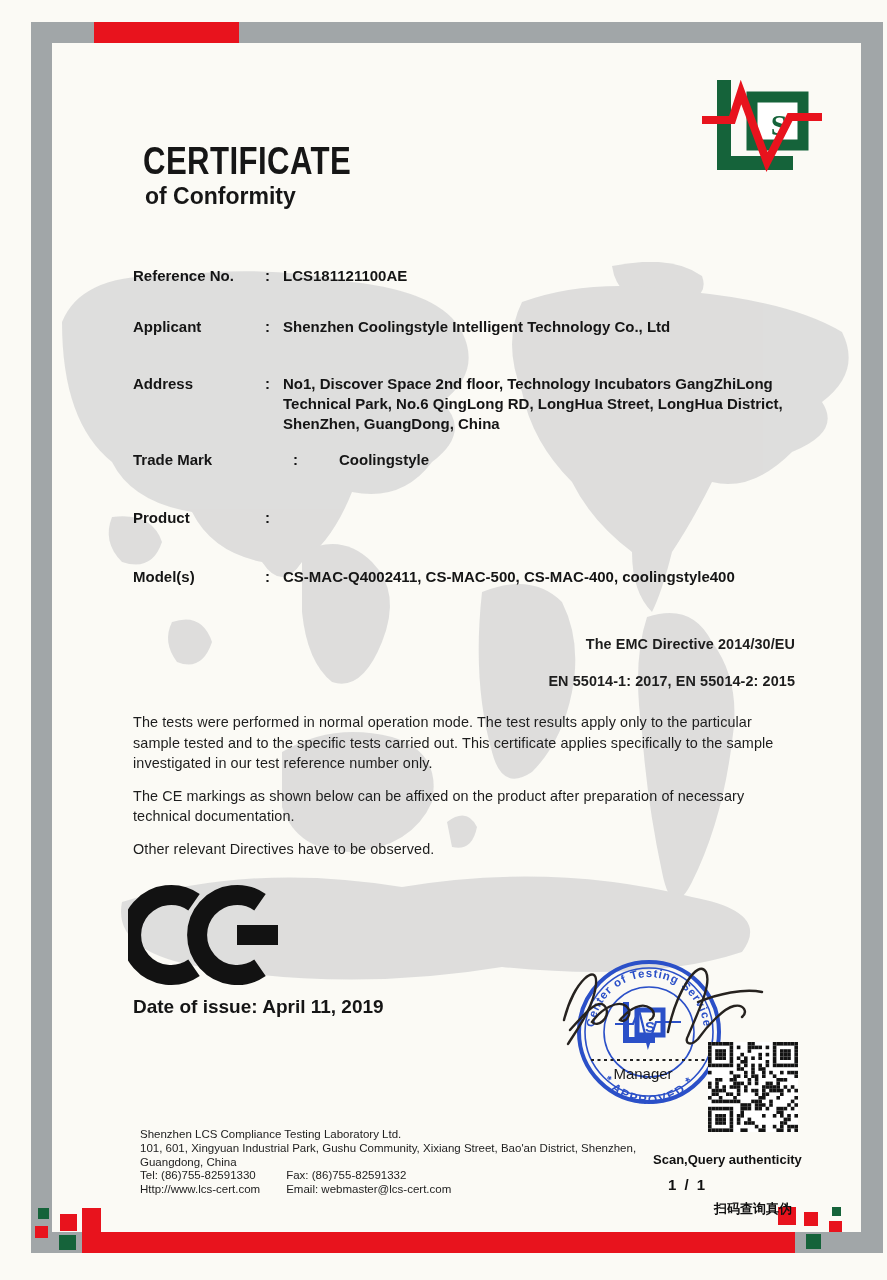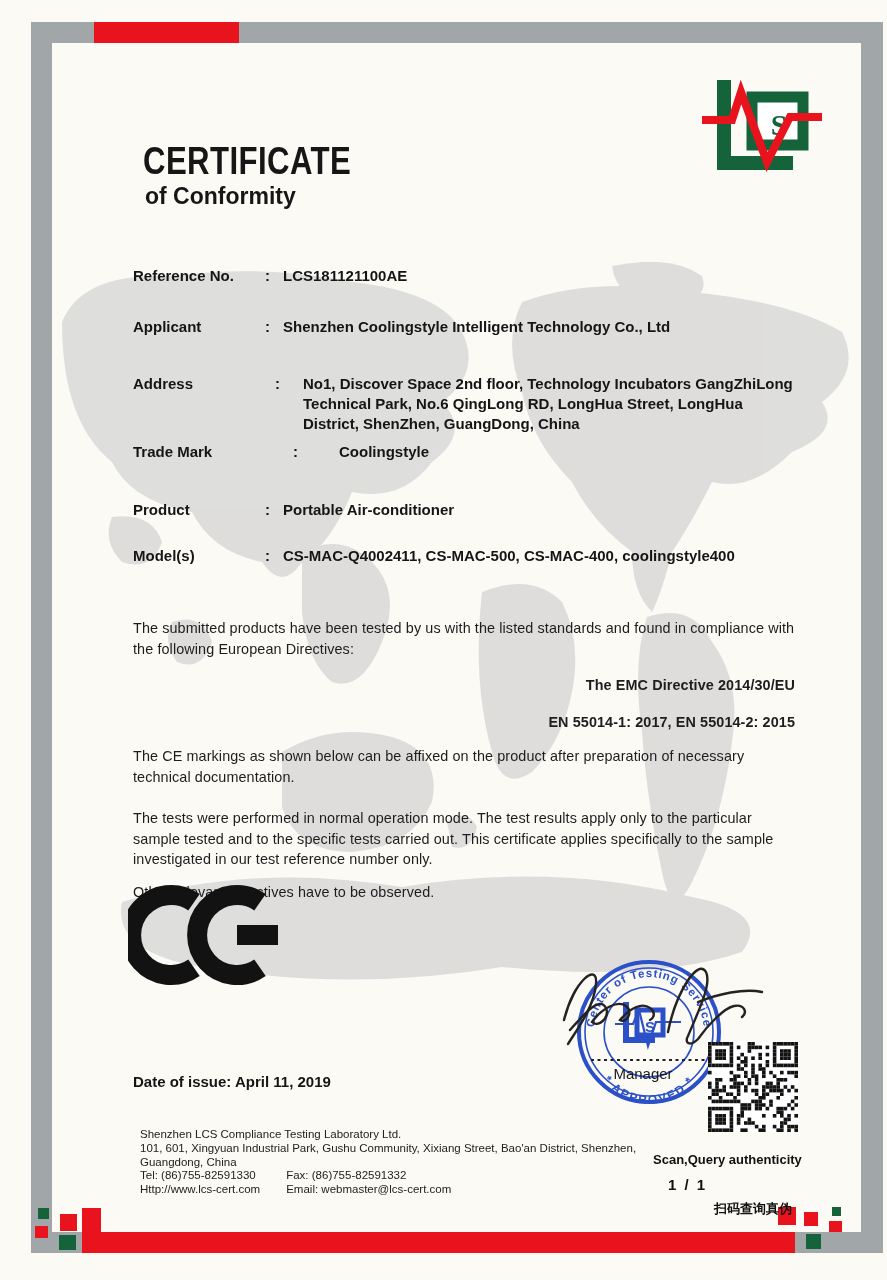--- a/index.html
+++ b/index.html
@@ -24,30 +24,30 @@
   #title{position:absolute;left:143px;top:140px;font-size:38px;font-weight:700;
     letter-spacing:.5px;transform:scaleX(.82);transform-origin:left;color:#161616;}
   #subtitle{position:absolute;left:145px;top:183px;font-size:23px;font-weight:700;color:#161616;}
   #fields{position:absolute;left:133px;top:266px;width:660px;}
   .frow{display:flex;font-size:15px;font-weight:700;line-height:20px;color:#151515;}
   .flabel{width:132px;flex:none;}
   .fcolon{width:18px;flex:none;}
   .fvalue{width:500px;}
   .frow:nth-child(1){margin-bottom:31px;}
   .frow:nth-child(2){margin-bottom:37px;}
-  .frow:nth-child(3){margin-bottom:8px;gap:10px;}
+  .frow:nth-child(3){margin-bottom:16px;}
   .frow:nth-child(4){margin-bottom:38px;gap:28px;}
-  .frow:nth-child(5){margin-bottom:26px;align-items:center;}
+  .frow:nth-child(5){margin-bottom:39px;align-items:center;}
   #paras{position:absolute;left:133px;top:618px;width:662px;font-size:14.4px;
     line-height:20.5px;color:#1d1d1d;letter-spacing:.1px;}
   #paras .blk{margin:0 0 12px 0;}
   #paras .bold{font-weight:700;margin:16px 0 14px 0;text-align:right;}
   #paras .gap{margin-top:21px;}
   #ce-mark{position:absolute;left:128px;top:882px;}
-  #date-issue{position:absolute;left:133px;top:1073px;font-size:15px;font-weight:700;color:#151515;}
+  #date-issue{position:absolute;left:133px;top:996px;font-size:19px;font-weight:700;color:#151515;}
   #stamp{position:absolute;left:563px;top:952px;z-index:6;}
   #signature{position:absolute;left:546px;top:950px;z-index:7;}
   #qr{position:absolute;left:708px;top:1042px;z-index:8;background:#fff;}
   #qr-zh{position:absolute;left:663px;top:1200px;width:180px;text-align:center;
     font-size:13px;font-weight:700;color:#111;}
   #qr-en{position:absolute;left:653px;top:1152px;width:200px;
     font-size:13px;font-weight:700;color:#111;}
   #footer{position:absolute;left:140px;top:1128px;font-size:11.5px;line-height:13.8px;color:#222;}
   #footer .cols span{display:inline-block;}
   #footer .c1{width:143px;}
@@ -121,35 +121,33 @@
       <span class="fvalue">No1, Discover Space 2nd floor, Technology Incubators GangZhiLong Technical Park, No.6 QingLong RD, LongHua Street, LongHua District, ShenZhen, GuangDong, China</span>
     </div>
     <div class="frow">
       <span class="flabel">Trade Mark</span>
       <span class="fcolon">:</span>
       <span class="fvalue">Coolingstyle</span>
     </div>
     <div class="frow">
       <span class="flabel">Product</span>
       <span class="fcolon">:</span>
-      <span class="fvalue">Portable Air-conditioner</span>
     </div>
     <div class="frow">
       <span class="flabel">Model(s)</span>
       <span class="fcolon">:</span>
       <span class="fvalue">CS-MAC-Q4002411, CS-MAC-500, CS-MAC-400, coolingstyle400</span>
     </div>
   </div>
 
   <div id="paras">
-    <p class="blk">The submitted products have been tested by us with the listed standards and found in compliance with the following European Directives:</p>
     <p class="blk bold">The EMC Directive 2014/30/EU</p>
     <p class="blk bold">EN 55014-1: 2017, EN 55014-2: 2015</p>
+    <p class="blk gap">The tests were performed in normal operation mode. The test results apply only to the particular sample tested and to the specific tests carried out. This certificate applies specifically to the sample investigated in our test reference number only.</p>
     <p class="blk">The CE markings as shown below can be affixed on the product after preparation of necessary technical documentation.</p>
-    <p class="blk gap">The tests were performed in normal operation mode. The test results apply only to the particular sample tested and to the specific tests carried out. This certificate applies specifically to the sample investigated in our test reference number only.</p>
     <p class="blk">Other relevant Directives have to be observed.</p>
   </div>
 
   <svg id="ce-mark" width="152" height="106" viewBox="0 0 152 106">
     <g stroke="#121212" stroke-width="20" fill="none" stroke-linecap="butt">
       <path d="M66,20.2 A40,40 0 1 0 66,85.8"></path>
       <path d="M132,20.2 A40,40 0 1 0 132,85.8"></path>
       <path d="M109,53 L150,53"></path>
     </g>
   </svg>

